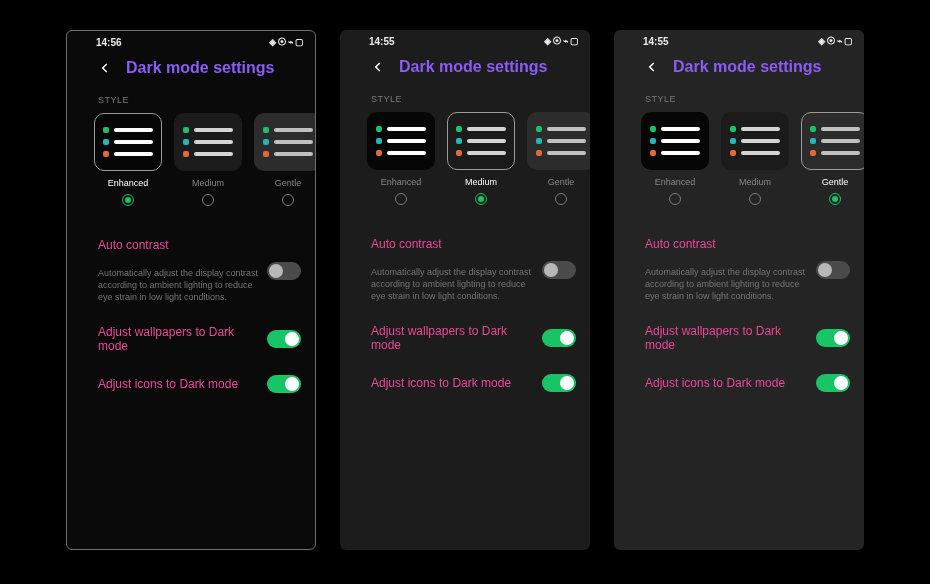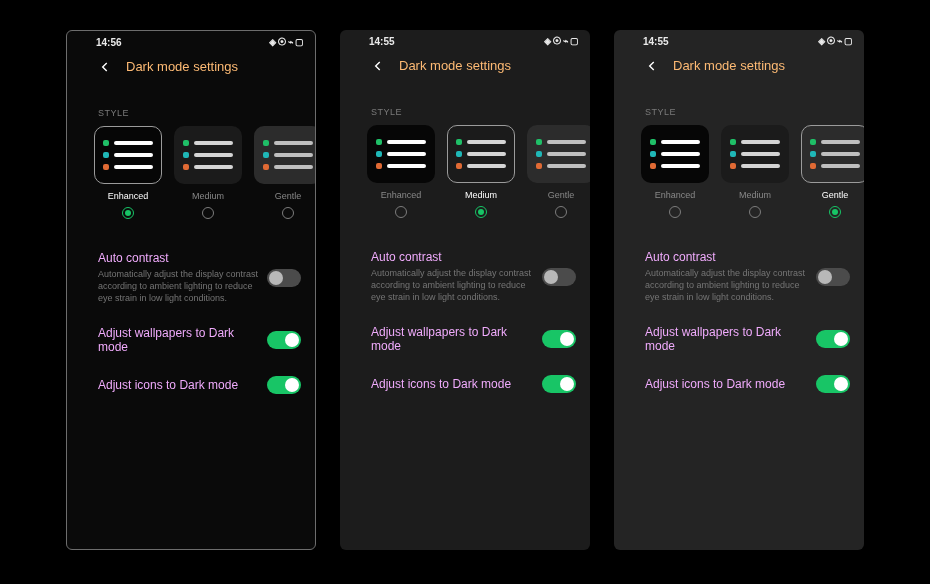--- a/index.html
+++ b/index.html
@@ -43,28 +43,27 @@
   .status-icons { display: flex; gap: 3px; align-items: center; font-size: 9px; letter-spacing: -0.5px;}
 
   .titlebar {
     display: flex;
     align-items: center;
     gap: 14px;
     padding: 6px 14px 14px 14px;
   }
   .back-arrow { width: 14px; height: 14px; color:#fff; }
   .back-arrow svg { width:14px; height:14px; display:block; }
-  .title { color: #fdba74; font-size: 13px; font-weight: 400; }
+  .title { color: #8b5cf6; font-size: 16px; font-weight: 700; }
 
   .section-label {
     font-size: 9px;
     letter-spacing: 0.5px;
     color: #7a7a7a;
     padding: 4px 14px 8px 14px;
-    margin-top: 16px;
   }
 
   .styles-row {
     display: flex;
     justify-content: space-between;
     padding: 0 10px;
     gap: 12px;
   }
   .style-card {
     flex: 1;
@@ -106,22 +105,22 @@
     position:relative;
   }
   .radio.on { border-color:#17c566; }
   .radio.on::after{
     content:""; position:absolute; inset:2px; border-radius:50%; background:#17c566;
   }
 
   .list { padding: 24px 14px 0 14px; display:flex; flex-direction:column; gap:6px;}
   .item { display:flex; align-items:center; padding:8px 0; gap:8px;}
   .item-text { flex:1; min-width:0; }
-  .item-title { color:#f0abfc; font-size:12px; font-weight:500; }
-  .item-sub { color:#757575; font-size:9px; line-height:1.35; margin-top:3px; }
+  .item-title { color:#ec4899; font-size:12px; font-weight:500; }
+  .item-sub { color:#757575; font-size:9px; line-height:1.35; margin-top:15px; }
 
   .toggle {
     width:34px; height:18px; border-radius:10px; position:relative; flex:0 0 auto;
   }
   .toggle .knob {
     position:absolute; width:14px; height:14px; border-radius:50%; top:2px;
     background:#fff;
   }
   .toggle.off { background:#4b4b4b; }
   .toggle.off .knob { left:2px; background:#b8b8b8; }

